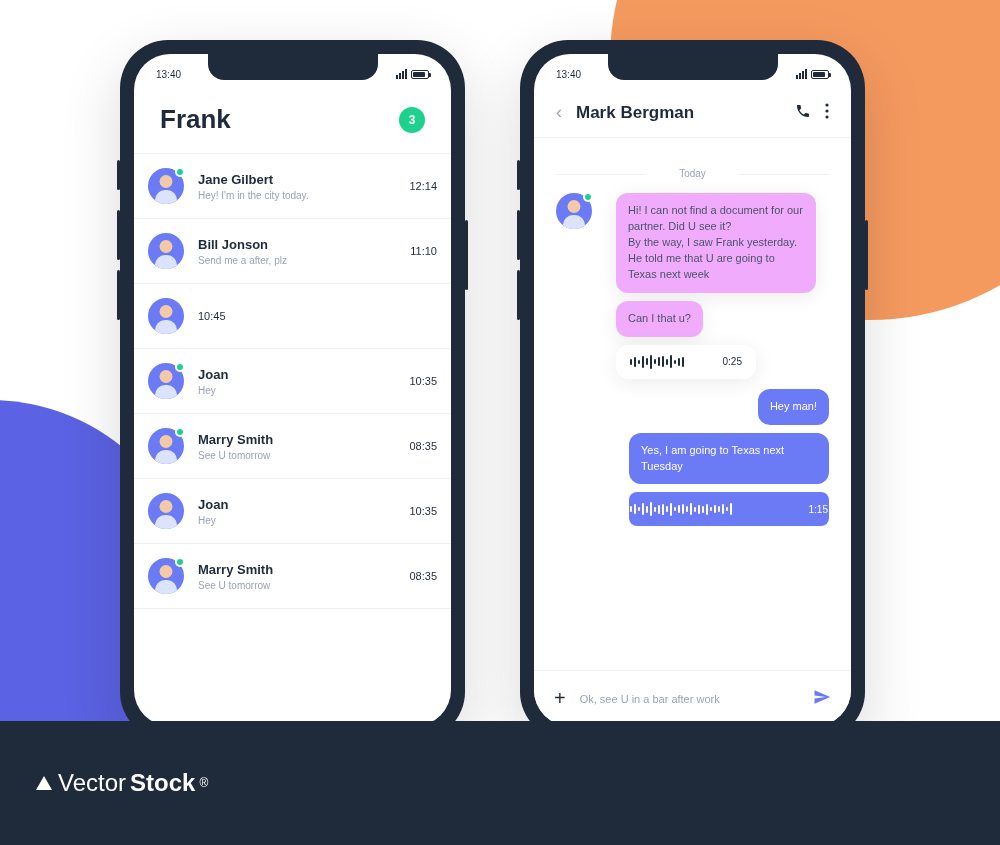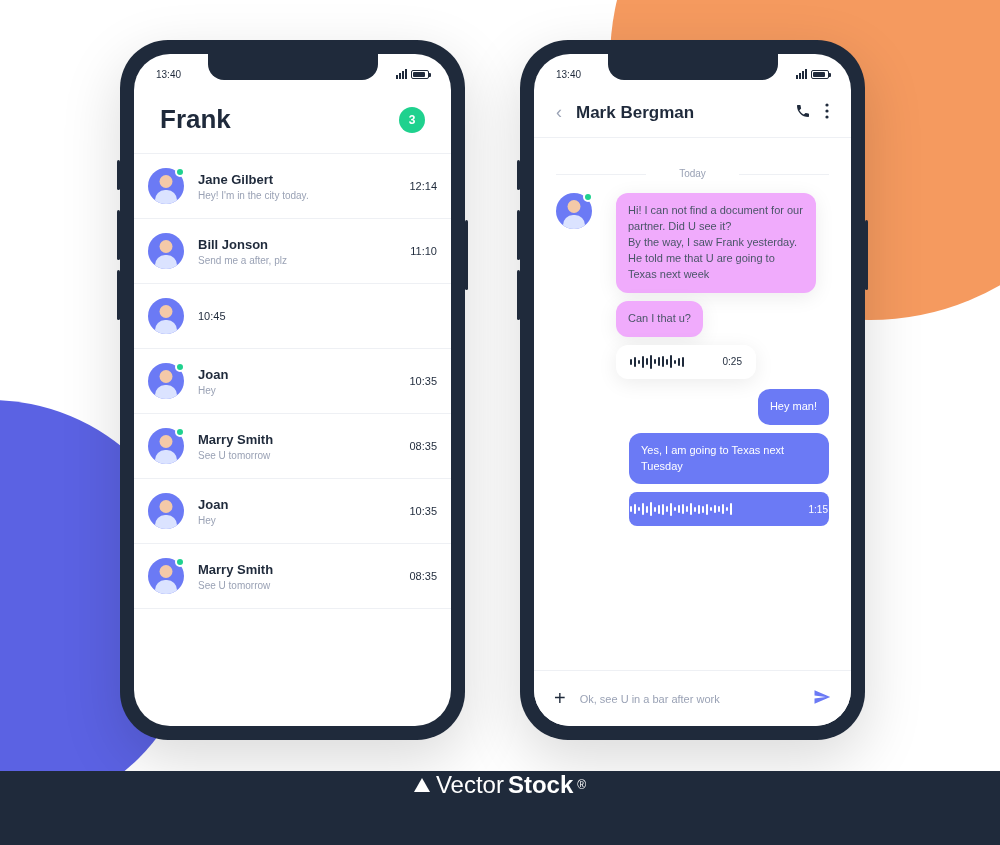--- a/index.html
+++ b/index.html
@@ -3,21 +3,21 @@
 <meta charset="utf-8">
 <style>
 * { margin: 0; padding: 0; box-sizing: border-box; }
 body {
   width: 1000px; height: 845px;
   font-family: -apple-system, BlinkMacSystemFont, "Segoe UI", Helvetica, Arial, sans-serif;
   background: #fff; position: relative; overflow: hidden;
 }
 .bg-orange { position:absolute; width:520px; height:520px; border-radius:50%; background:#f59a5f; top:-200px; right:-130px; }
 .bg-purple { position:absolute; width:420px; height:420px; border-radius:50%; background:#5b62e3; top:400px; left:-220px; }
-.footer { position:absolute; bottom:0; left:0; width:100%; height:74px; background:#1f2a3b; display:flex; align-items:center; justify-content:space-between; padding:0 36px;flex-direction:column; }
+.footer { position:absolute; bottom:0; left:0; width:100%; height:124px; background:#1f2a3b; display:flex; align-items:center; justify-content:space-between; padding:0 36px; }
 .vs-logo { display:flex; align-items:center; gap:4px; color:#fff; font-size:24px; font-weight:300; }
 .vs-logo b { font-weight:600; }
 .vs-arrow { width:0;height:0;border-left:8px solid transparent;border-right:8px solid transparent;border-bottom:14px solid #fff;margin-right:2px; }
 .footer-right { color:#fff; font-size:13px; text-align:right; opacity:.9; }
 
 .phone { position:absolute; width:345px; height:700px; background:#1f2a3b; border-radius:48px; padding:14px; box-shadow:0 20px 60px rgba(0,0,0,.15); }
 .phone-left { top:40px; left:120px; }
 .phone-right { top:40px; left:520px; }
 .side-btn { position:absolute; background:#1f2a3b; border-radius:3px; }
 .sb1 { left:-3px; top:120px; width:3px; height:30px; }

